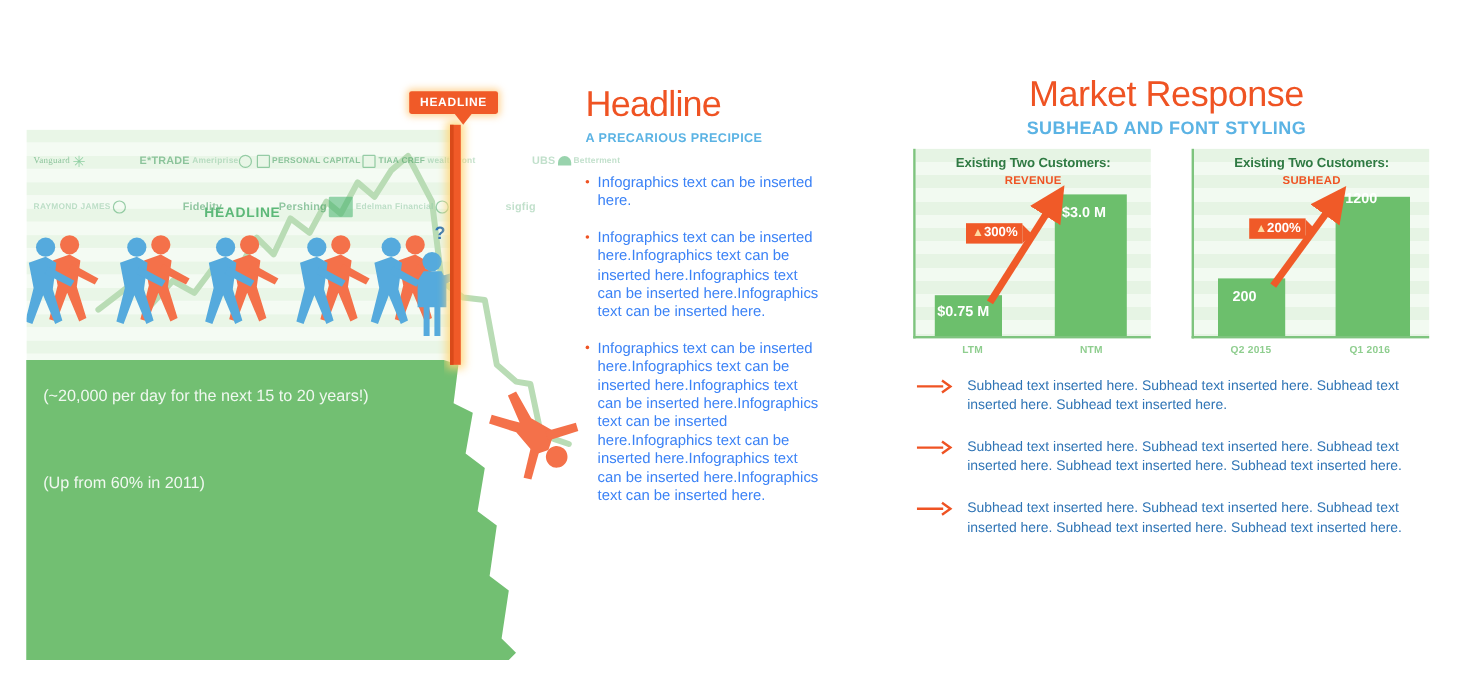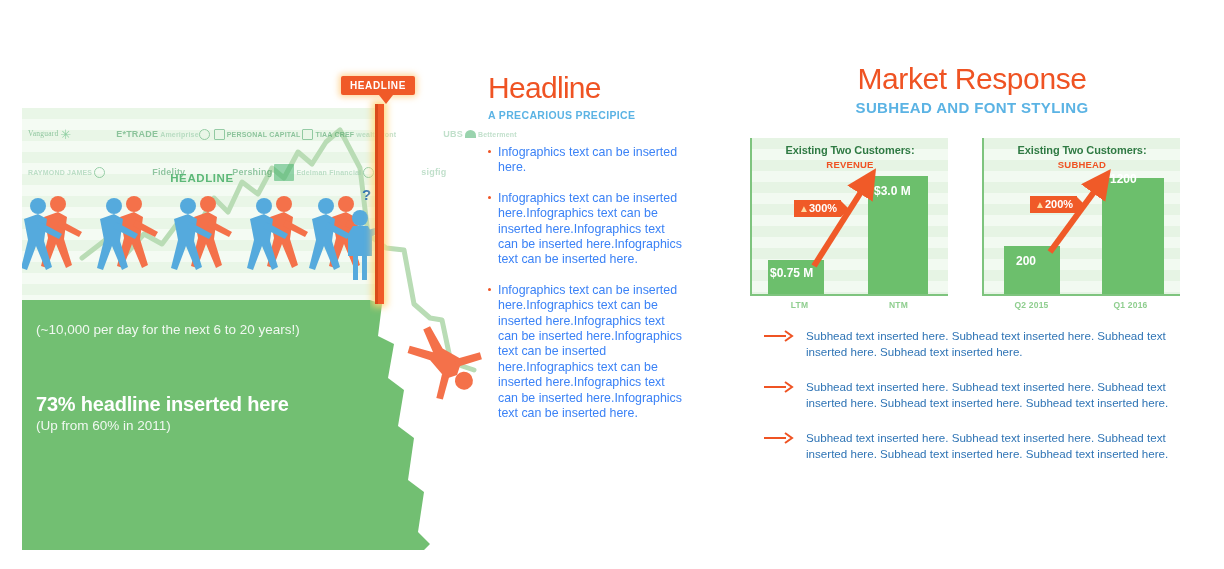--- a/index.html
+++ b/index.html
@@ -110,21 +110,21 @@
   
   #right-panel { position: absolute; left: 742px; top: 62px; width: 460px; }
   #r-title {
     text-align: center; color: #ef5323; font-size: 30px; letter-spacing: -.4px; line-height: 34px;
   }
   #r-sub {
     text-align: center; color: #5bb3e4; font-size: 15px; font-weight: bold;
     letter-spacing: .35px; margin-top: 3px;
   }
 
-  #charts { display: flex; gap: 34px; margin-top: 22px; padding-left: 8px; }
+  #charts { display: flex; gap: 34px; margin-top: 8px; padding-left: 8px; justify-content: center; }
   .chart { position: relative; width: 198px; }
   .chart-plot {
     position: relative; width: 198px; height: 158px;
     background: repeating-linear-gradient(to bottom,
       #e6f4e4 0px, #e6f4e4 11px, #f2faf1 11px, #f2faf1 22px);
     border-left: 2px solid #7ec47e; border-bottom: 2px solid #7ec47e;
   }
   .c-title {
     position: absolute; top: 6px; left: 0; width: 100%; text-align: center;
     color: #2f7a43; font-size: 11px; font-weight: bold; letter-spacing: -.1px;
@@ -323,24 +323,23 @@
         <path d="M40,23 l10,6 l-4,24 l9,22 l-7,3 l-10,-22 l-11,22 l-7,-3 l9,-24 l-4,-22 Z"></path>
         <path d="M34,28 l-22,-14 l-4,6 l22,15 Z"></path>
         <path d="M46,28 l22,-10 l3,6 l-22,11 Z"></path>
       </g>
     </svg>
 
     <div id="edge-marker"></div>
 
     <div id="green-block">
       <div class="blk1">
-        <div class="g-sub">(~10,000 per day for the next 6 to 20 years!)</div>
+        <div class="g-sub">(~20,000 per day for the next 15 to 20 years!)</div>
       </div>
       <div class="blk2">
-        <div class="g-h1">73% headline inserted here</div>
         <div class="g-sub">(Up from 60% in 2011)</div>
       </div>
     </div>
   </div>
 
   <div id="headline-badge">
     <div class="pill">HEADLINE</div>
     <div class="tip"></div>
   </div>
 

